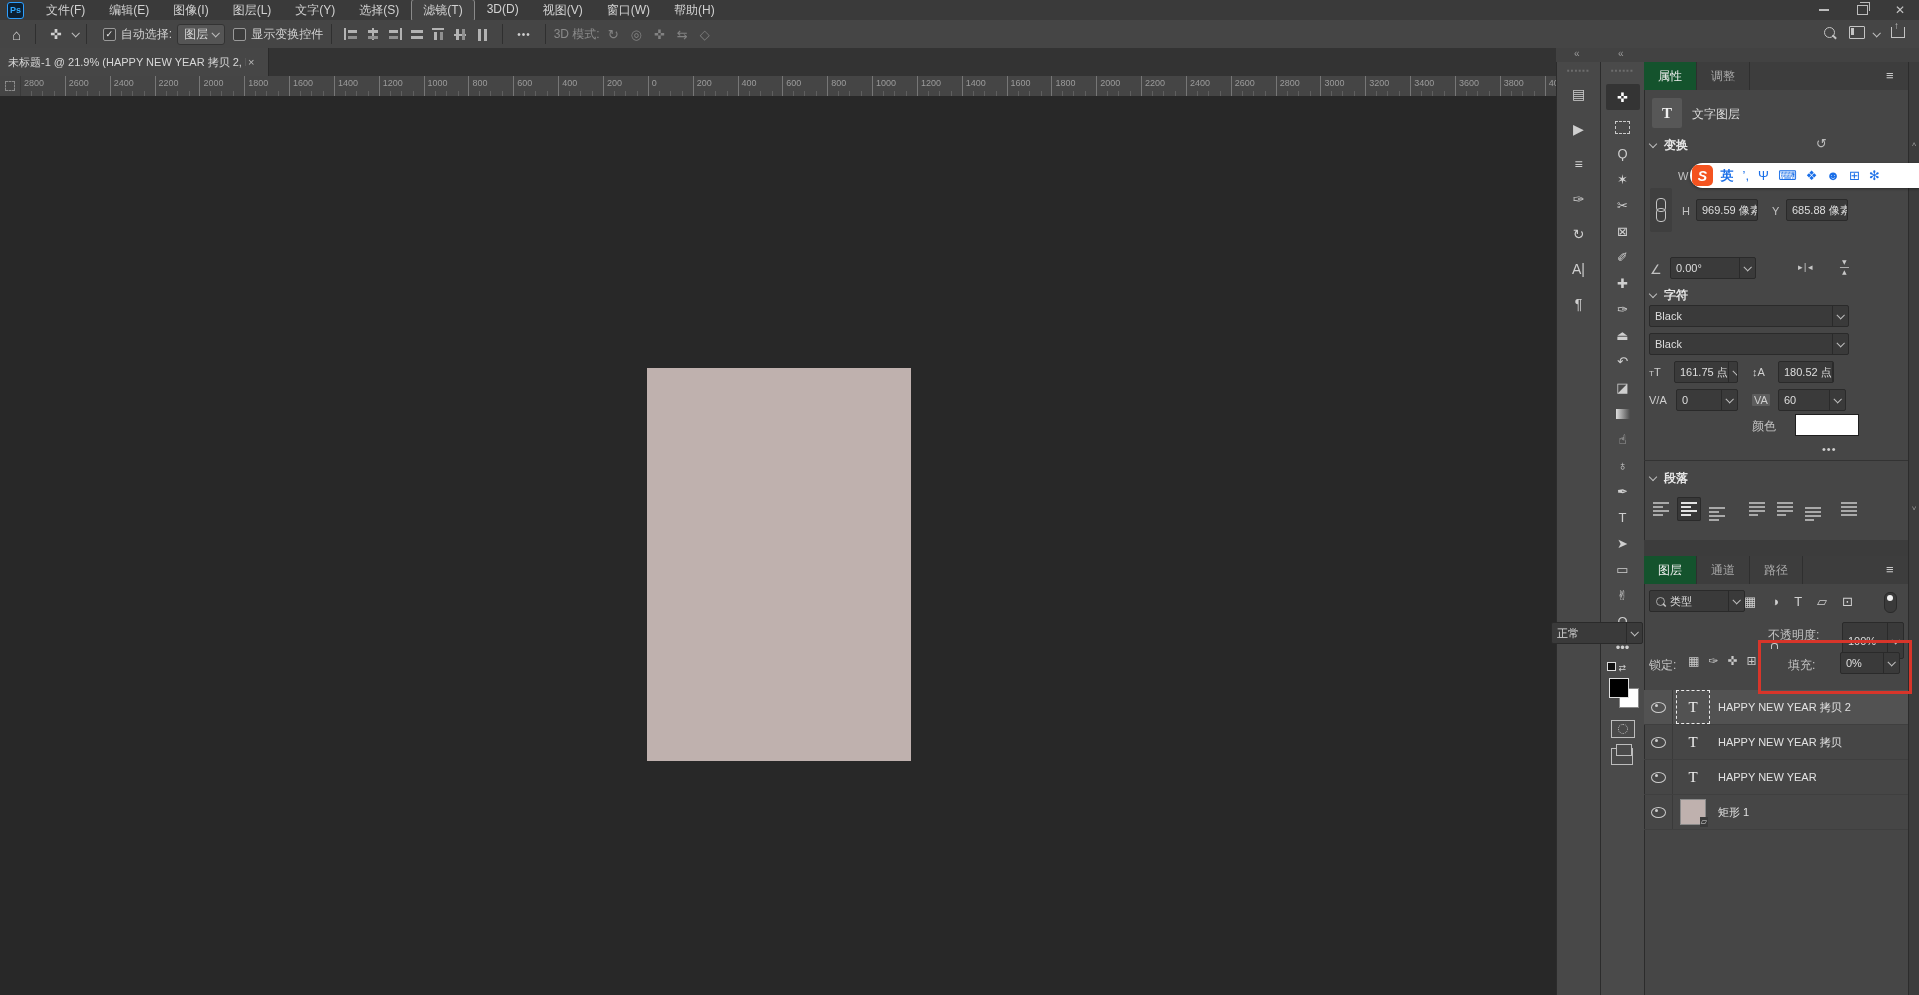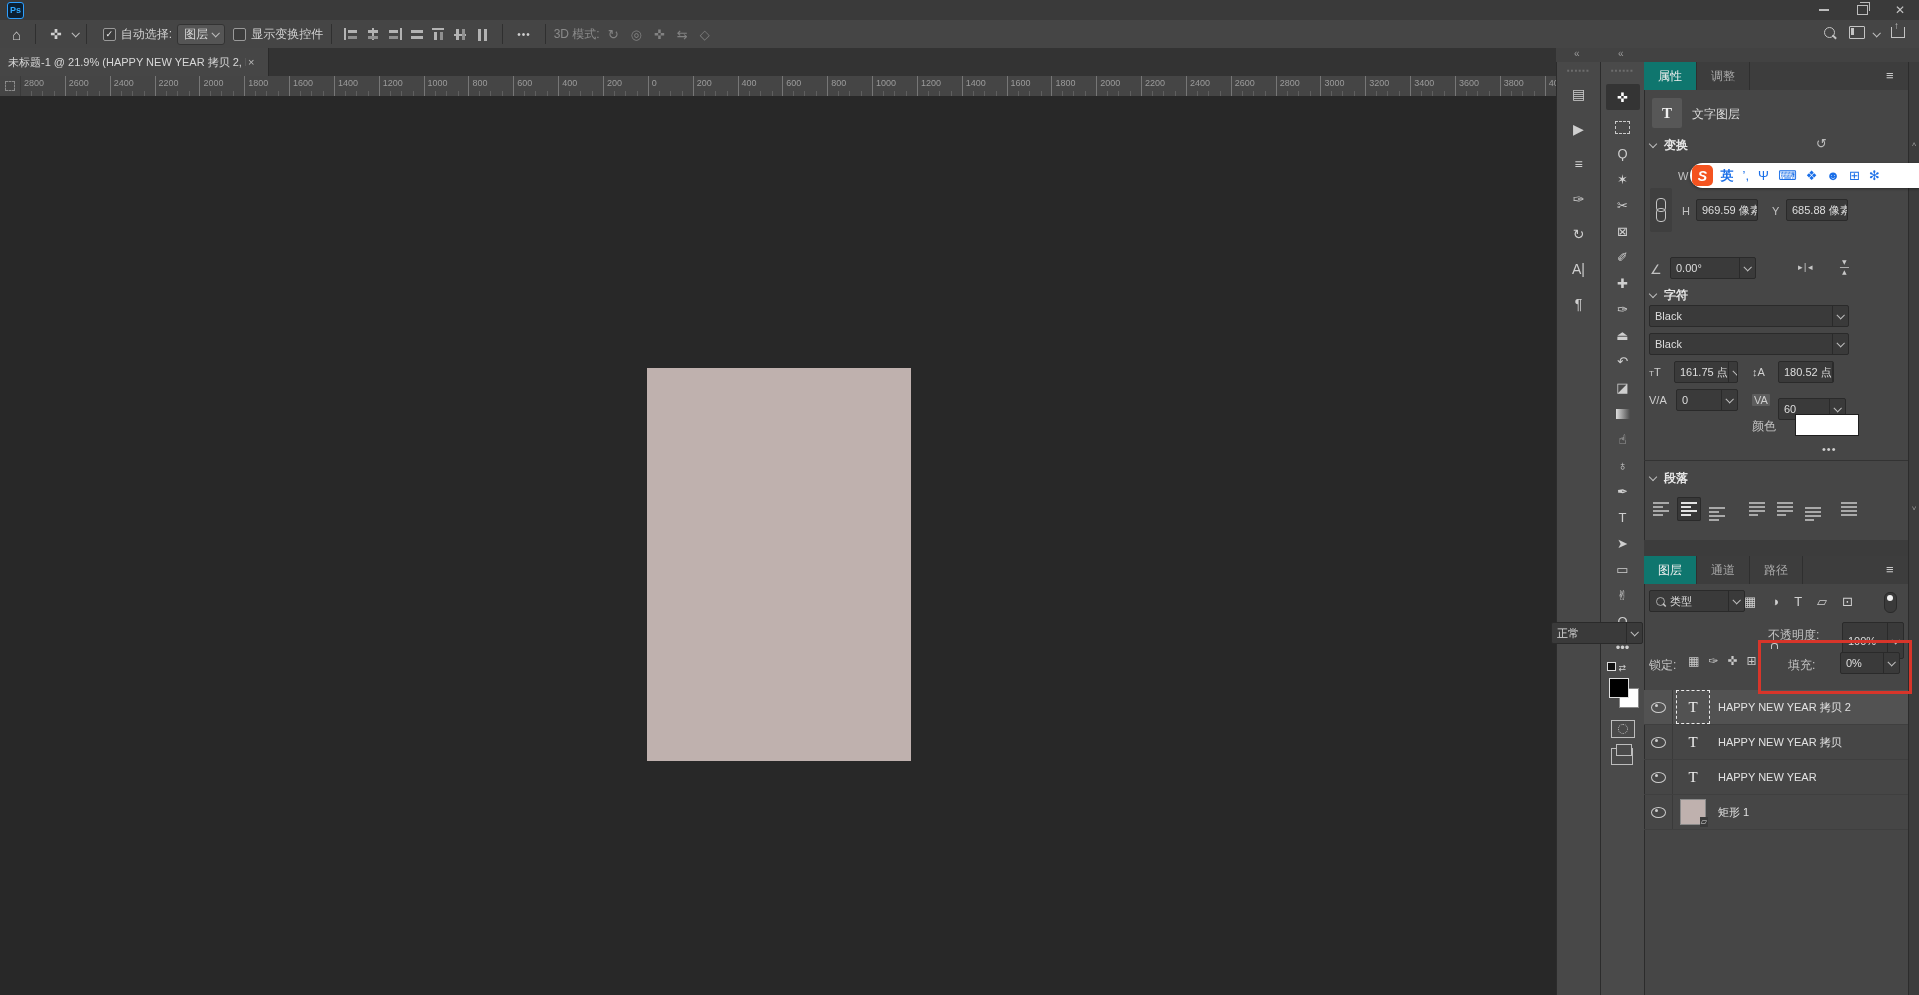--- a/index.html
+++ b/index.html
@@ -104,21 +104,21 @@
   .qmask i{width:8px;height:8px;border:1px dotted #bdbdbd;border-radius:50%}
   .scrmode{position:absolute;left:10px;top:686px;width:20px;height:15px;border:1px solid #bdbdbd;position:absolute}
   .scrmode::before{content:"";position:absolute;left:4px;top:-5px;width:14px;height:10px;border:1px solid #bdbdbd;background:#4a4a4a}
 
   
   .panels{position:absolute;left:1644px;top:62px;width:264px;height:933px;background:#464646;border-left:1px solid #2c2c2c;box-sizing:border-box}
   .scrollstrip{position:absolute;left:1908px;top:62px;width:11px;height:933px;background:#3c3c3c;border-left:1px solid #2c2c2c;box-sizing:border-box;
                color:#9a9a9a;font-size:8px;text-align:center}
   .ptabs{position:absolute;height:28px;display:flex;align-items:stretch;font-size:12px}
   .ptab{padding:0 14px;display:flex;align-items:center;color:#a8a8a8;background:#3d3d3d;border-right:1px solid #2f2f2f}
-  .ptab.active{background:#0f766e;color:#f0f0f0}
+  .ptab.active{background:#14532d;color:#f0f0f0}
   .pmenu{position:absolute;color:#c9c9c9;font-size:13px}
   .sechead{position:absolute;font-weight:bold;color:#e6e6e6;font-size:12px}
   .schev{display:inline-block;width:5px;height:5px;border-right:1.5px solid #bdbdbd;border-bottom:1.5px solid #bdbdbd;
          transform:rotate(45deg);margin-right:8px;vertical-align:2px}
   .fld{position:absolute;background:#3a3a3a;border:1px solid #2a2a2a;border-radius:2px;color:#dedede;font-size:11px;
        display:flex;align-items:center;padding:0 5px;box-sizing:border-box;white-space:nowrap;overflow:hidden}
   .fld .fchev{margin-left:auto;padding-left:4px;border-left:1px solid #2a2a2a;height:100%;display:flex;align-items:center}
   .flabel{position:absolute;color:#c2c2c2;font-size:11px}
   .tbox{position:absolute;width:30px;height:30px;background:#575757;border-radius:2px;display:flex;align-items:center;justify-content:center;
         color:#f0f0f0;font-weight:bold;font-size:15px;font-family:"Liberation Serif","DejaVu Serif",serif}
@@ -180,20 +180,34 @@
   
   .redbox{position:absolute;left:1758px;top:640px;width:148px;height:48px;border:3px solid #d8352a;z-index:40;pointer-events:none}
 </style>
 </head>
 <body>
 
 <div class="app">
 
   <div class="titlebar">
     <div class="pslogo">Ps</div>
+    <div style="display:flex">
+
+    <div class="menu-item">文件(F)</div>
+        <div class="menu-item">编辑(E)</div>
+        <div class="menu-item">图像(I)</div>
+        <div class="menu-item">图层(L)</div>
+        <div class="menu-item">文字(Y)</div>
+        <div class="menu-item">选择(S)</div>
+        <div class="menu-item boxed">滤镜(T)</div>
+        <div class="menu-item">3D(D)</div>
+        <div class="menu-item">视图(V)</div>
+        <div class="menu-item">窗口(W)</div>
+        <div class="menu-item">帮助(H)</div>
+      </div>
     <div class="tspacer"></div>
     <div class="winbtn">
         <span class="ic-min"></span>
       </div>
     <div class="winbtn">
         <span class="ic-restore"></span>
       </div>
     <div class="winbtn">
         <span class="ic-close">✕</span>
       </div>
@@ -526,21 +540,21 @@
   </div>
 
   <div class="cicon" style="left:1649px;top:394px">V/A</div>
   <div class="fld" style="left:1676px;top:389px;width:62px;height:22px">
     <span>0</span>
       <span class="fchev">
         <span class="chev" style="margin-left:0"></span>
       </span>
   </div>
   <div class="cicon hl" style="left:1752px;top:394px">VA</div>
-  <div class="fld" style="left:1778px;top:398px;width:68px;height:22px">
+  <div class="fld" style="left:1778px;top:389px;width:68px;height:22px">
     <span>60</span>
       <span class="fchev">
         <span class="chev" style="margin-left:0"></span>
       </span>
   </div>
 
   <div class="flabel" style="left:1752px;top:418px;font-size:12px">颜色</div>
   <div class="swatch" style="left: 1795px; top: 414px; width: 62px; height: 20px; background: rgb(255, 255, 255);"></div>
   <div class="flabel" style="left:1822px;top:443px;letter-spacing:1px;color:#cfcfcf">•••</div>
 

